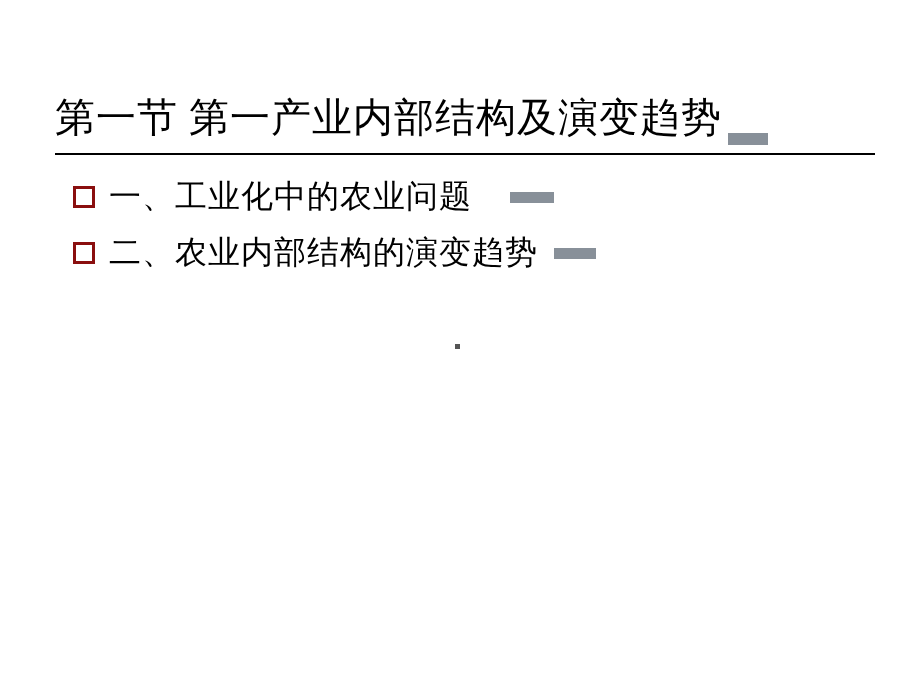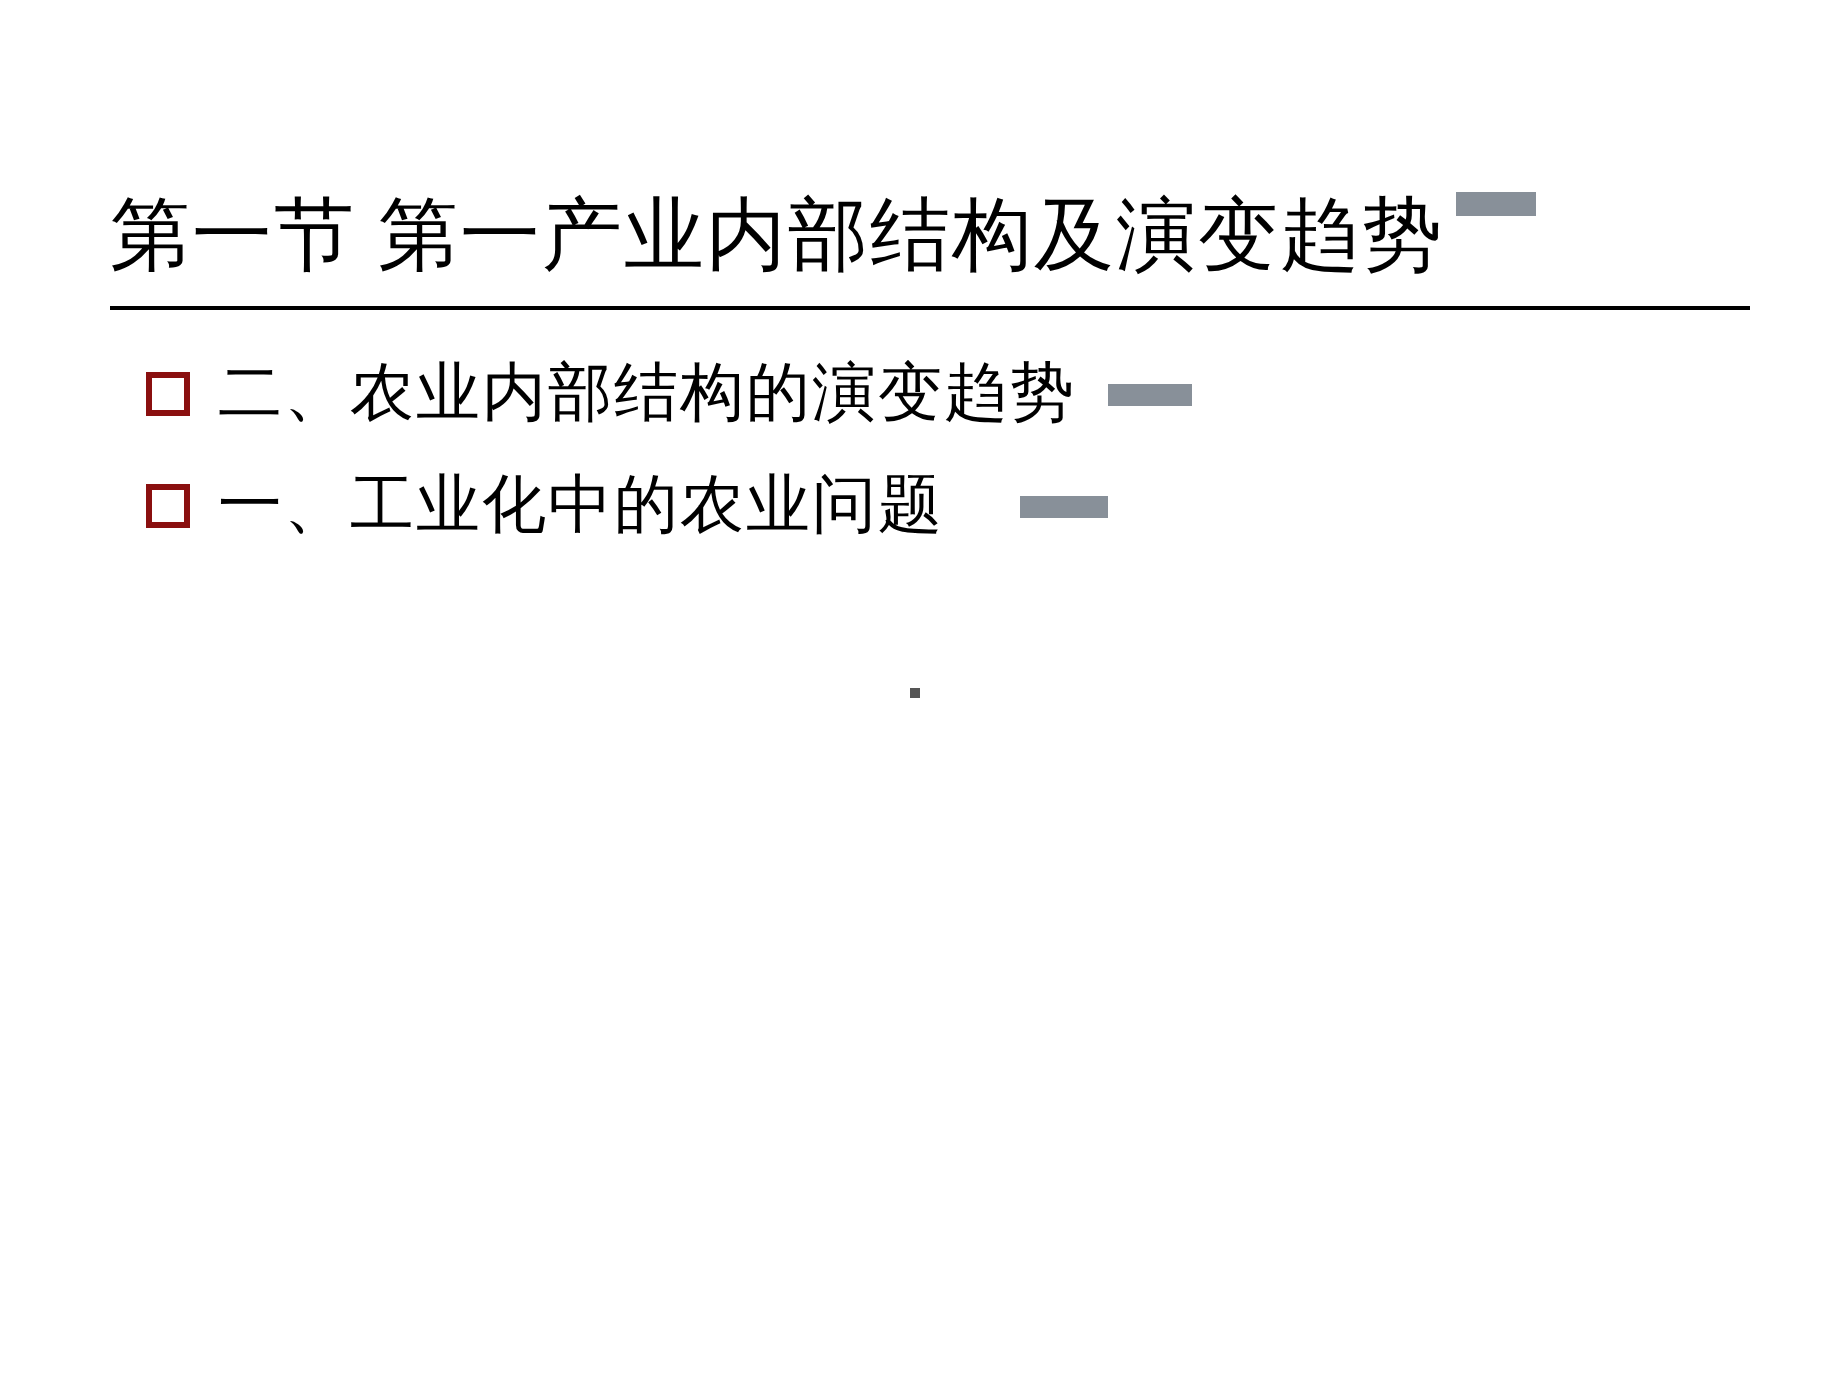--- a/index.html
+++ b/index.html
@@ -16,21 +16,21 @@
       overflow: hidden;
     }
     .slide {
       width: 100%;
       height: 100%;
       padding: 90px 50px 0 55px;
       position: relative;
     }
     .title-row {
       display: flex;
-      align-items: flex-start;
+      align-items: flex-end;
       margin-bottom: 8px;
     }
     .title {
       font-size: 40px;
       color: #000000;
       font-weight: normal;
       letter-spacing: 1px;
     }
     .title-bar {
       width: 40px;
@@ -89,24 +89,24 @@
 <div class="slide">
   <div class="title-row">
     <div class="title">第一节  第一产业内部结构及演变趋势</div>
     <div class="title-bar"></div>
   </div>
   <div class="underline"></div>
 
   <div class="bullet-list">
     <div class="bullet-item">
       <div class="bullet-square"></div>
-      <div class="bullet-text">二、农业内部结构的演变趋势</div>
-      <div class="bullet-bar bar-2"></div>
+      <div class="bullet-text">一、工业化中的农业问题</div>
+      <div class="bullet-bar bar-1"></div>
     </div>
     <div class="bullet-item">
       <div class="bullet-square"></div>
-      <div class="bullet-text">一、工业化中的农业问题</div>
-      <div class="bullet-bar bar-1"></div>
+      <div class="bullet-text">二、农业内部结构的演变趋势</div>
+      <div class="bullet-bar bar-2"></div>
     </div>
   </div>
 
   <div class="center-dot"></div>
 </div>
 
 </body></html>

